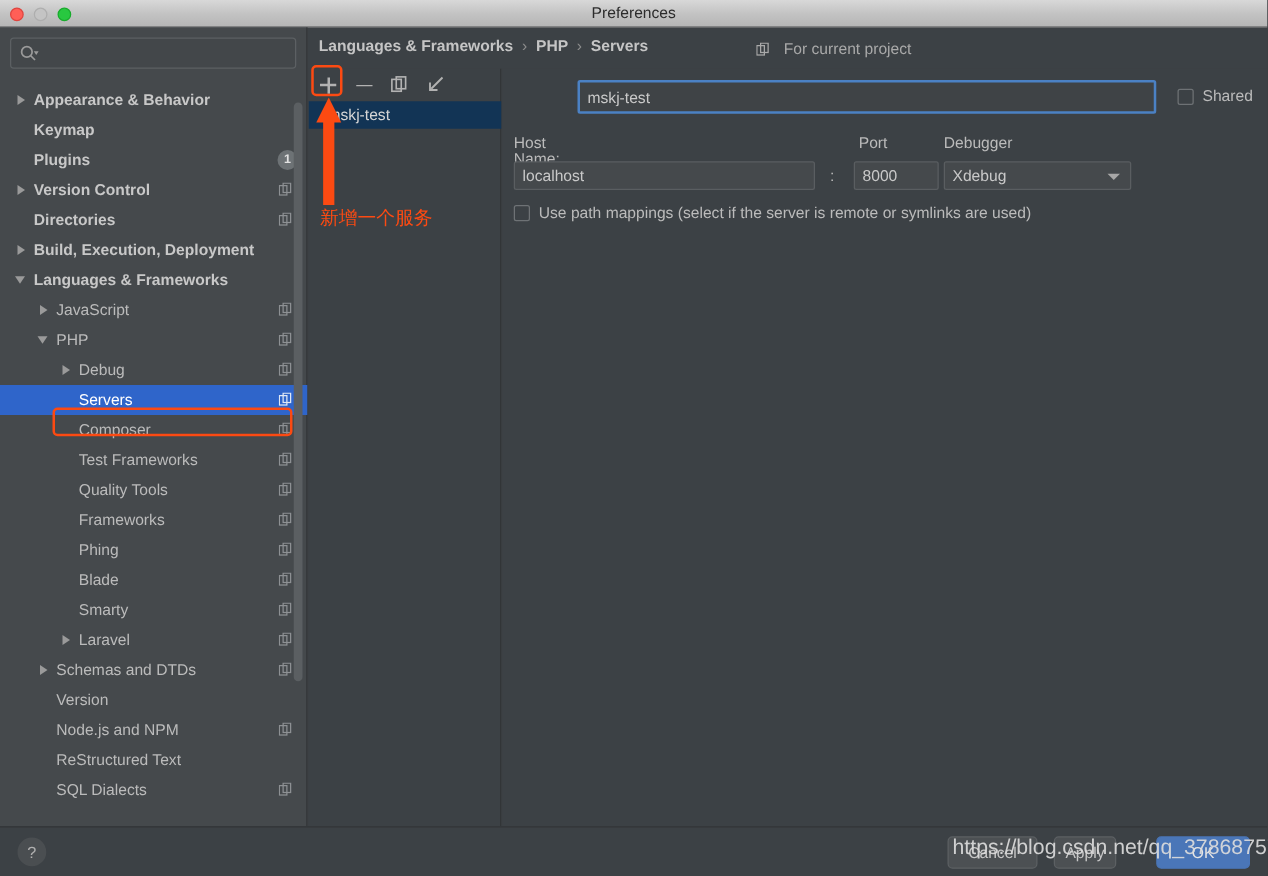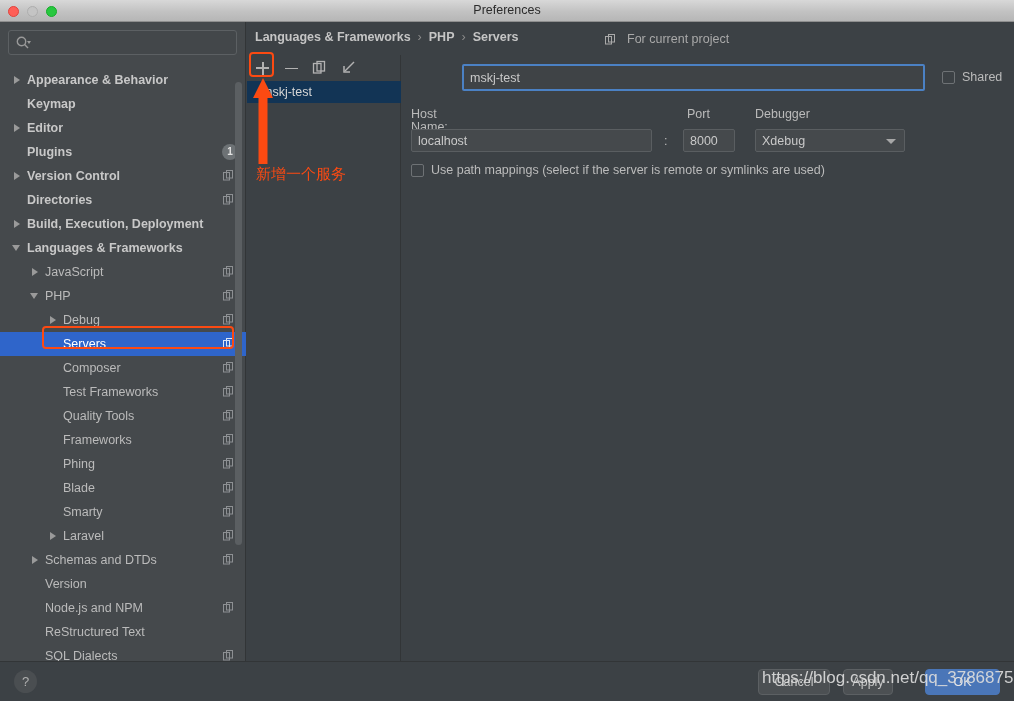--- a/index.html
+++ b/index.html
@@ -334,24 +334,20 @@
       <input class="search-input" type="text" placeholder="" style="">
     </div>
     <div class="tree" id="tree">
         <div class="tree-row bold" style="padding-left: 12px;">
           <span class="arrow right"></span>
           <span class="tree-label">Appearance &amp; Behavior</span>
         </div>
         <div class="tree-row bold" style="padding-left: 12px;">
           <span class="arrow"></span>
           <span class="tree-label">Keymap</span>
-        </div>
-        <div class="tree-row bold" style="padding-left: 12px;">
-          <span class="arrow right"></span>
-          <span class="tree-label">Editor</span>
         </div>
         <div class="tree-row bold" style="padding-left: 12px;">
           <span class="arrow"></span>
           <span class="tree-label">Plugins</span>
           <span class="badge">1</span>
         </div>
         <div class="tree-row bold" style="padding-left: 12px;">
           <span class="arrow right"></span>
           <span class="tree-label">Version Control</span>
           <svg class="row-icon" viewBox="0 0 11 11">
@@ -551,21 +547,21 @@
       <span class="cbx"></span>
       <span>Shared</span>
     </div>
 
     <div class="lbl" style="left:9px; top:52px;">Host</div>
     <div class="lbl" style="left:285px; top:52px;">Port</div>
     <div class="lbl" style="left:353px; top:52px;">Debugger</div>
 
     <input class="field" type="text" style="left: 9px; top: 74px; width: 241px; height: 23px;" value="localhost">
     <div class="lbl" style="left:262px; top:79px;">:</div>
-    <input class="field" type="text" style="left: 281px; top: 74px; width: 52px; height: 23px;" value="8000">
+    <input class="field" type="text" style="left: 281px; top: 74px; width: 68px; height: 23px;" value="8000">
     <div class="combo" style="left:353px; top:74px; width:150px; height:23px;">
       <span>Xdebug</span>
       <span class="combo-arrow"></span>
     </div>
 
     <div class="cbx-row" style="left:9px; top:108px;">
       <span class="cbx"></span>
       <span>Use path mappings (select if the server is remote or symlinks are used)</span>
     </div>
   </div>

